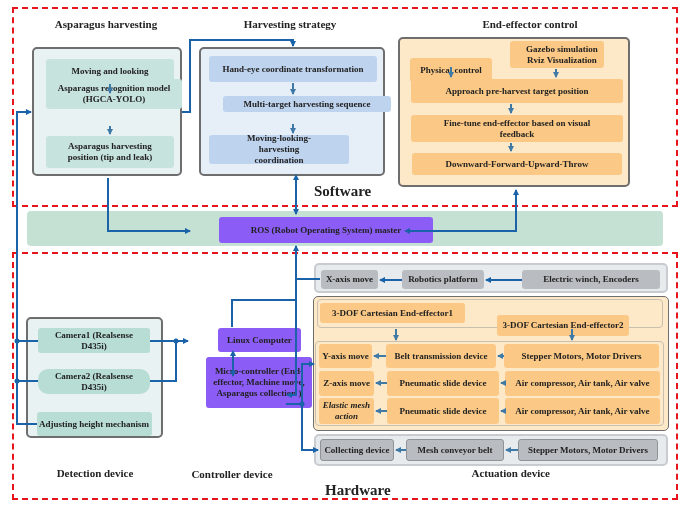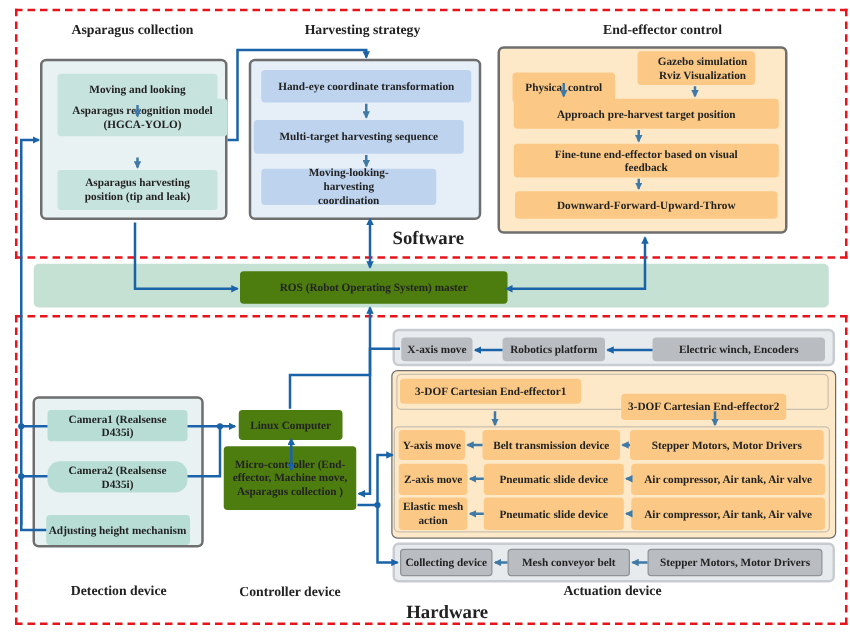--- a/index.html
+++ b/index.html
@@ -11,46 +11,46 @@
   .big { font-size:15px; }
   .panel { border:2px solid #6e6e6e; border-radius:5px; }
   .node { display:flex; align-items:center; justify-content:center; text-align:center;
           font-size:9px; line-height:11px; border-radius:3px; padding:0 2px; }
   .green-panel { background:#e9f2f3; }
   .green-node { background:#c7e3de; }
   .blue-panel { background:#e6eef8; }
   .blue-node { background:#bed3ee; }
   .orange-panel { background:#fde8c8; }
   .orange-node { background:#fbc985; }
-  .pink-node { background:#4d7c0f; }
+  .pink-node { background:#8b5cf6;margin-left:27px; }
   .grey-panel { background:#e8ebee; border:2px solid #c8ccd1; border-radius:5px; }
   .grey-node { background:#b9bcc0; border:1.5px solid #8f9397; }
   .teal-node { background:#b7ddd4; }
   svg.wires { position:absolute; left:0; top:0; pointer-events:none; }
 </style>
 </head>
 <body>
 
 <div class="abs dash" style="left:12px;top:7px;width:666px;height:200px;"></div>
 <div class="abs" style="left:27px;top:211px;width:636px;height:35px;background:#c5e1d3;border-radius:4px;"></div>
 <div class="abs dash" style="left:12px;top:252px;width:666px;height:248px;"></div>
 
 <div class="abs title big" style="left:314px;top:183px;width:90px;text-align:left;">Software</div>
 <div class="abs title big" style="left:325px;top:482px;width:90px;text-align:left;">Hardware</div>
 
-<div class="abs title" style="left:36px;top:18px;width:140px;">Asparagus collection</div>
+<div class="abs title" style="left:36px;top:18px;width:140px;">Asparagus harvesting</div>
 <div class="abs panel green-panel" style="left:32px;top:47px;width:150px;height:129px;"></div>
 <div class="abs node green-node" style="left:46px;top:59px;width:128px;height:24px;">Moving and looking</div>
 <div class="abs node green-node" style="left:46px;top:79px;width:136px;height:30px;">Asparagus recognition model (HGCA-YOLO)</div>
 <div class="abs node green-node" style="left:46px;top:136px;width:128px;height:32px;padding:0 14px;">Asparagus harvesting position (tip and leak)</div>
 
 <div class="abs title" style="left:220px;top:18px;width:140px;">Harvesting strategy</div>
 <div class="abs panel blue-panel" style="left:199px;top:47px;width:186px;height:129px;"></div>
 <div class="abs node blue-node" style="left:209px;top:56px;width:168px;height:26px;">Hand-eye coordinate transformation</div>
-<div class="abs node blue-node" style="left:203px;top:96px;width:168px;height:27px;">Multi-target harvesting sequence</div>
+<div class="abs node blue-node" style="left:223px;top:96px;width:168px;height:16px;">Multi-target harvesting sequence</div>
 <div class="abs node blue-node" style="left:209px;top:135px;width:140px;height:29px;padding:0 30px;">Moving-looking-harvesting coordination</div>
 
 <div class="abs title" style="left:460px;top:18px;width:140px;">End-effector control</div>
 <div class="abs panel orange-panel" style="left:398px;top:37px;width:232px;height:150px;"></div>
 <div class="abs node orange-node" style="left:410px;top:42px;width:82px;height:24px;margin-top:16px;">Physical control</div>
 <div class="abs node orange-node" style="left:510px;top:41px;width:94px;height:27px;padding-left:12px;">Gazebo simulation Rviz Visualization</div>
 <div class="abs node orange-node" style="left:411px;top:79px;width:212px;height:24px;">Approach pre-harvest target position</div>
 <div class="abs node orange-node" style="left:411px;top:115px;width:212px;height:27px;padding:0 30px;">Fine-tune end-effector based on visual feedback</div>
 <div class="abs node orange-node" style="left:412px;top:153px;width:210px;height:22px;">Downward-Forward-Upward-Throw</div>
 
@@ -78,29 +78,29 @@
 <div class="abs" style="left:315px;top:341px;width:349px;height:85px;border:1.5px solid #c9bfae;border-radius:4px;box-sizing:border-box;"></div>
 
 <div class="abs node orange-node" style="left:319px;top:344px;width:53px;height:24px;">Y-axis move</div>
 <div class="abs node orange-node" style="left:386px;top:344px;width:110px;height:24px;">Belt transmission device</div>
 <div class="abs node orange-node" style="left:504px;top:344px;width:155px;height:24px;">Stepper Motors, Motor Drivers</div>
 
 <div class="abs node orange-node" style="left:319px;top:371px;width:55px;height:25px;">Z-axis move</div>
 <div class="abs node orange-node" style="left:387px;top:371px;width:112px;height:25px;">Pneumatic slide device</div>
 <div class="abs node orange-node" style="left:505px;top:371px;width:155px;height:25px;">Air compressor, Air tank, Air valve</div>
 
-<div class="abs node orange-node" style="left:319px;top:398px;width:55px;height:26px;">Elastic mesh action</div>
+<div class="abs node orange-node" style="left:319px;top:398px;width:55px;height:26px;font-style:italic;">Elastic mesh action</div>
 <div class="abs node orange-node" style="left:387px;top:398px;width:112px;height:26px;">Pneumatic slide device</div>
 <div class="abs node orange-node" style="left:505px;top:398px;width:155px;height:26px;">Air compressor, Air tank, Air valve</div>
 
 <div class="abs grey-panel" style="left:314px;top:434px;width:354px;height:32px;"></div>
 <div class="abs node grey-node" style="left:320px;top:439px;width:74px;height:22px;">Collecting device</div>
 <div class="abs node grey-node" style="left:406px;top:439px;width:98px;height:22px;">Mesh conveyor belt</div>
 <div class="abs node grey-node" style="left:518px;top:439px;width:140px;height:22px;">Stepper Motors, Motor Drivers</div>
-<div class="abs title" style="left:430px;top:467px;width:120px;">Actuation device</div>
+<div class="abs title" style="left:430px;top:467px;width:120px;text-align:right;">Actuation device</div>
 
 <svg class="wires" width="680" height="507" viewBox="0 0 680 507">
   <defs>
     <marker id="ah" markerWidth="6" markerHeight="6" refX="5" refY="3" orient="auto" markerUnits="userSpaceOnUse">
       <path d="M0,0 L6,3 L0,6 z" fill="#1a63a8"></path>
     </marker>
     <marker id="ahs" markerWidth="6" markerHeight="6" refX="1" refY="3" orient="auto-start-reverse" markerUnits="userSpaceOnUse">
       <path d="M0,0 L6,3 L0,6 z" fill="#1a63a8"></path>
     </marker>
     <marker id="ai" markerWidth="6" markerHeight="6" refX="5" refY="3" orient="auto" markerUnits="userSpaceOnUse">

